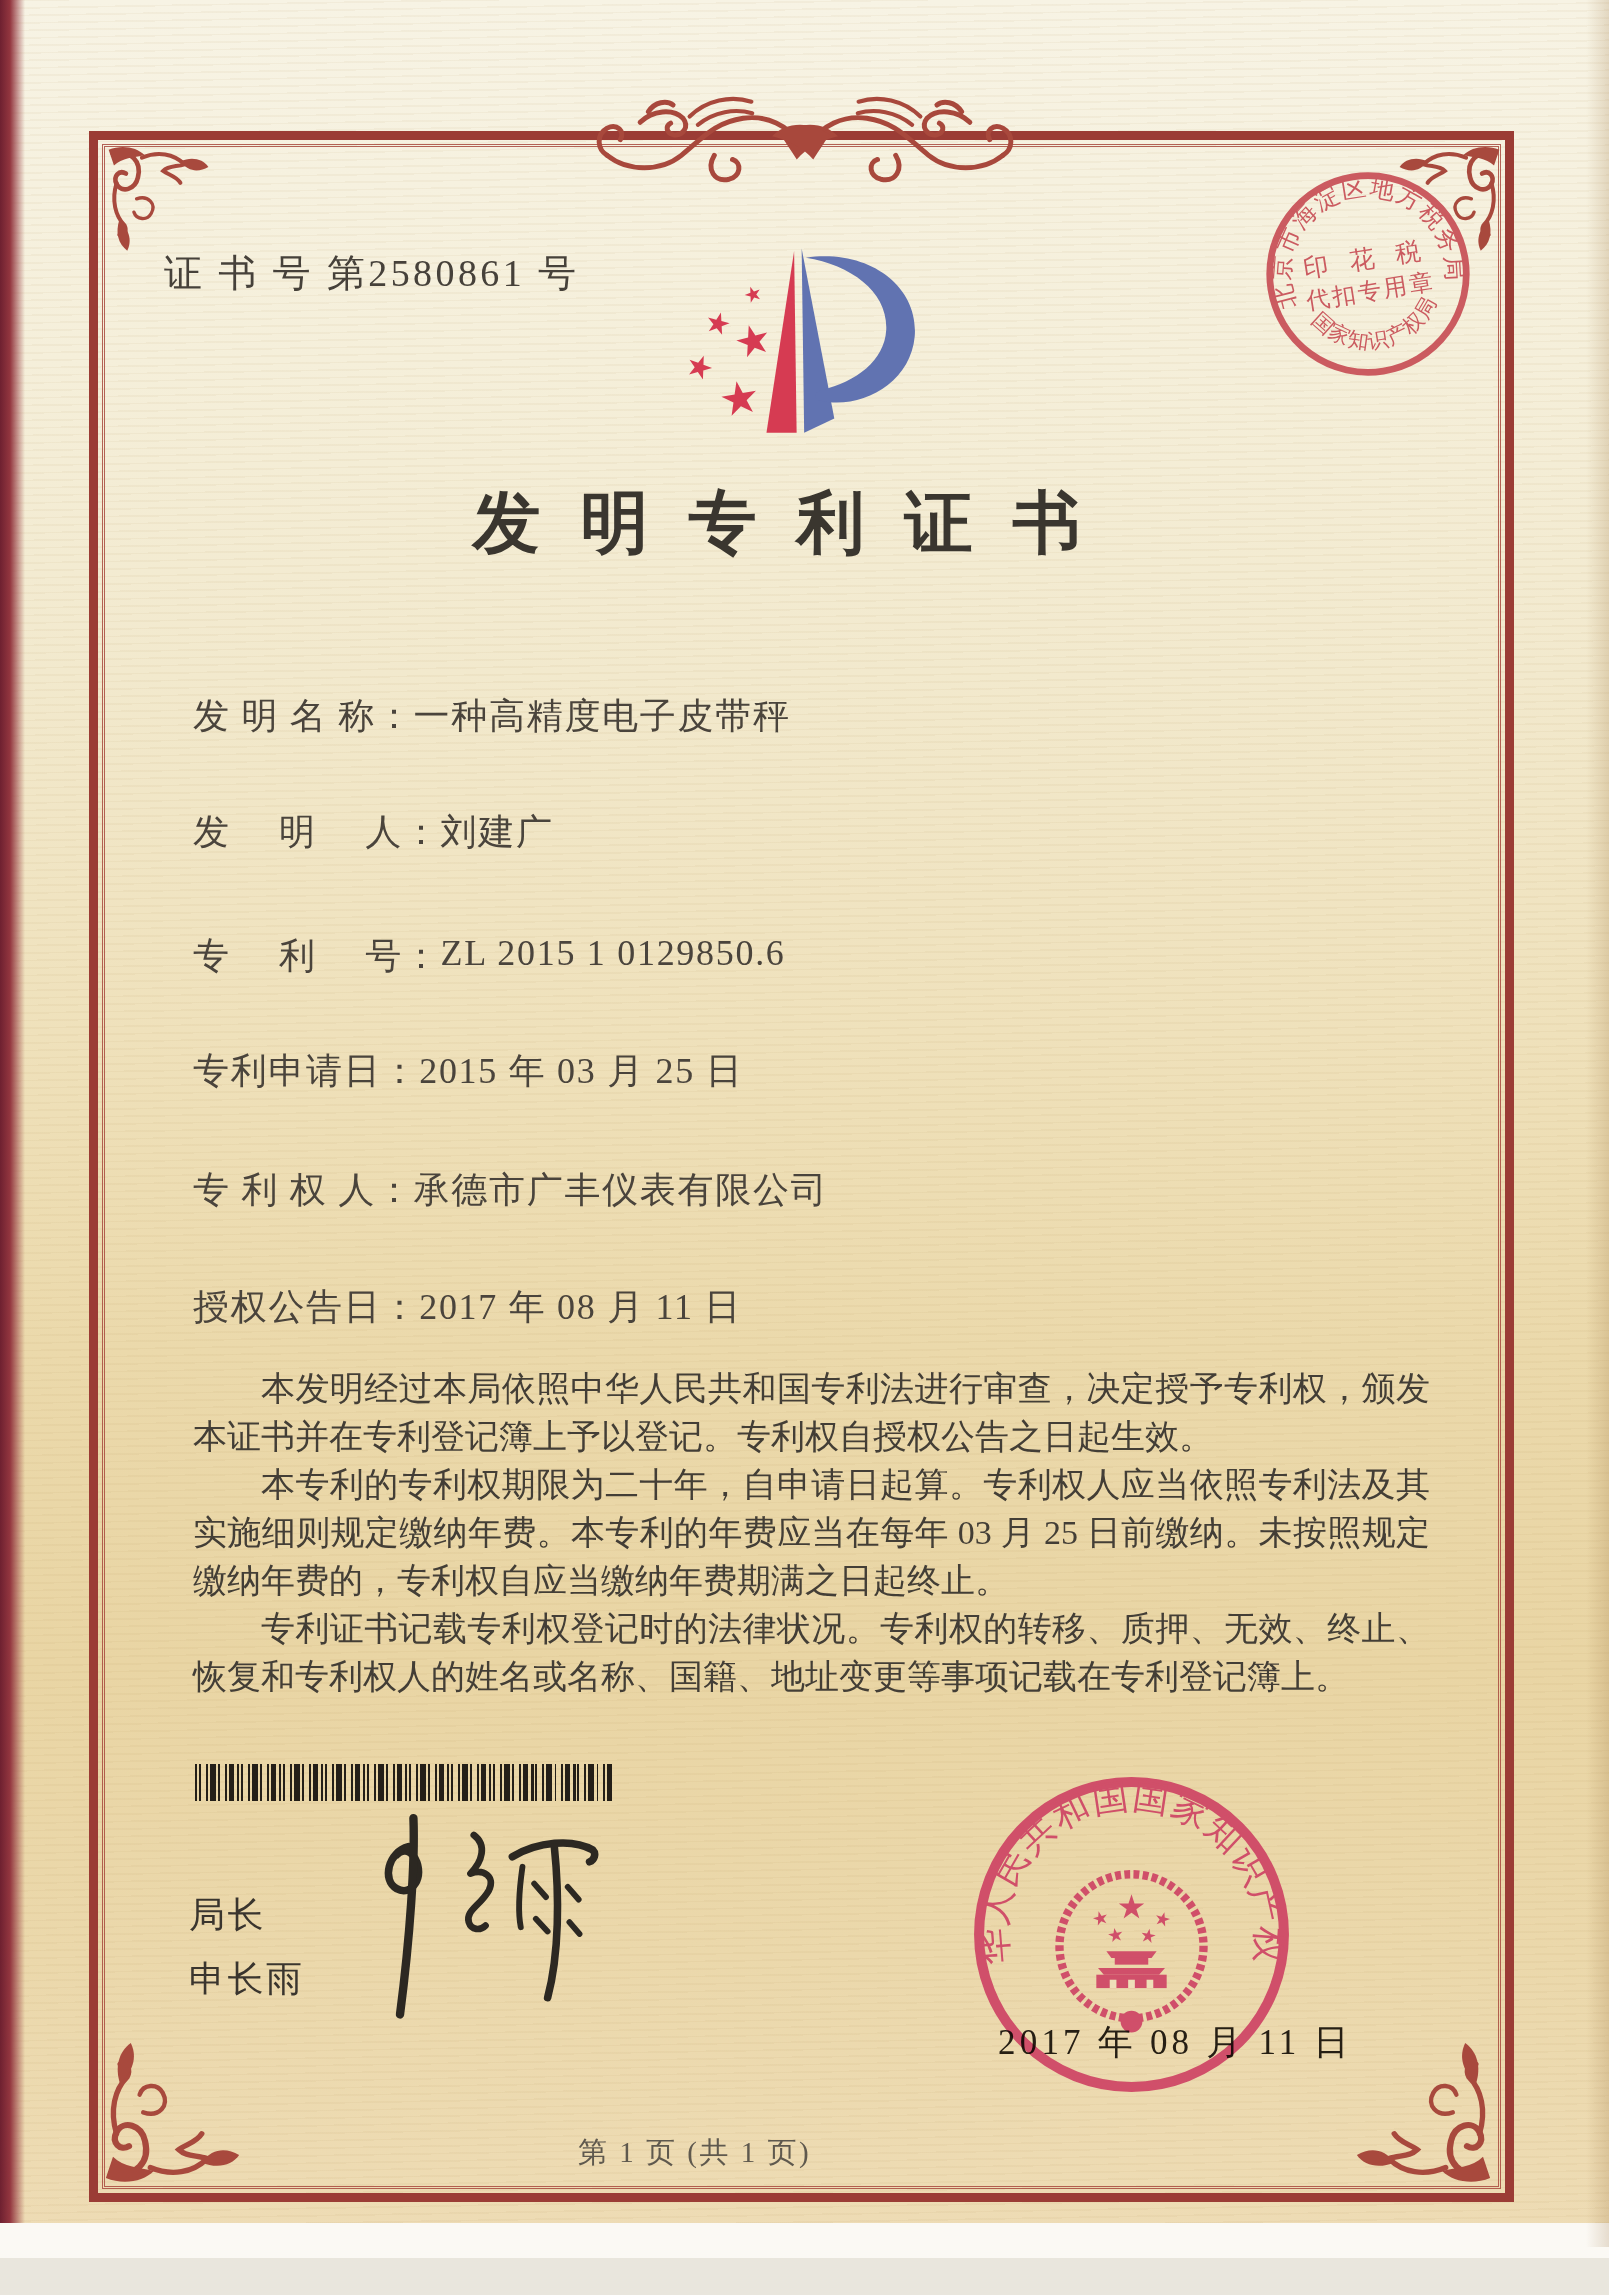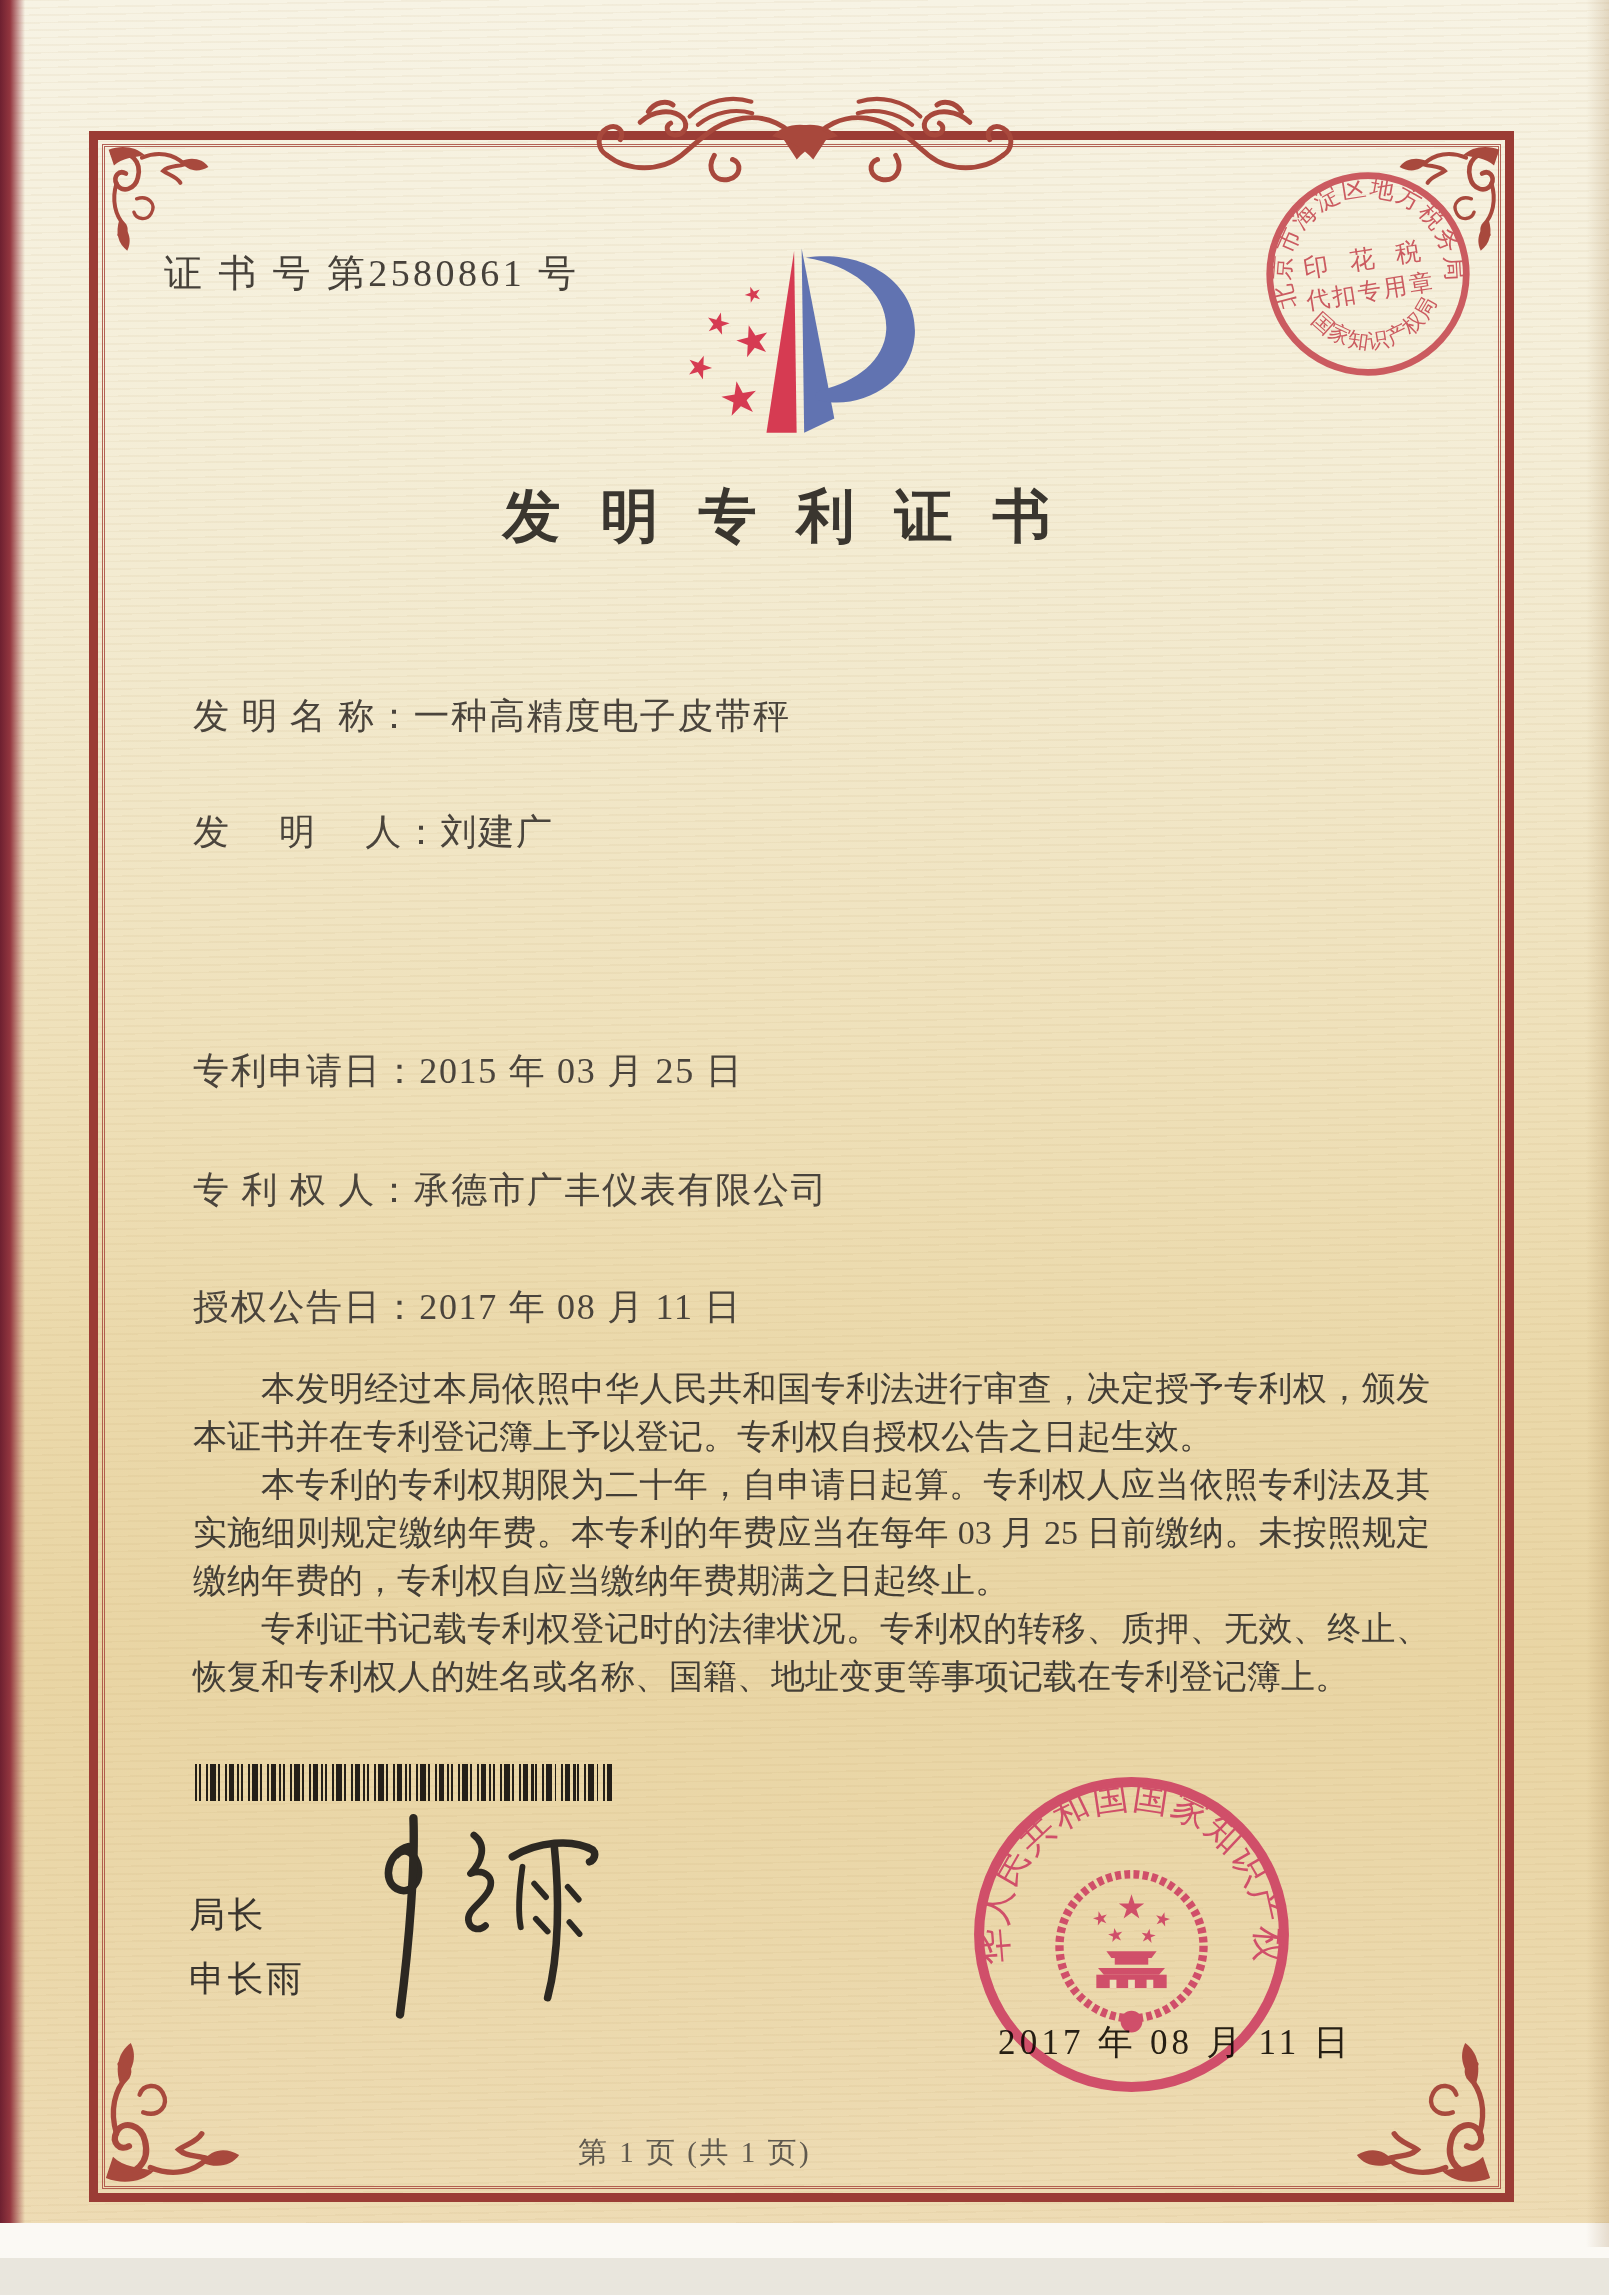--- a/index.html
+++ b/index.html
@@ -13,21 +13,21 @@
   .gutter{position:absolute;left:0;top:0;width:25px;height:2295px;
     background:linear-gradient(90deg,#6e2030 0,#93363f 40%,rgba(147,54,63,0) 100%);}
   .bottom-margin{position:absolute;left:0;top:2223px;width:1610px;height:72px;background:#fbf9f4;}
   .right-edge{position:absolute;left:1586px;top:0;width:23.5px;height:2247px;
     background:linear-gradient(90deg,rgba(150,110,60,0),rgba(150,110,60,.22));}
   .frame{position:absolute;left:89px;top:131px;width:1425px;height:2071px;
     box-sizing:border-box;border:9.2px solid var(--maroon,#9b3c35);}
   .frame-inner{position:absolute;inset:4.2px;border:3.4px double var(--ornament,#a8493d);opacity:.85;}
   .cert-no{position:absolute;left:164px;top:248px;font-size:38px;letter-spacing:3.4px;color:#46413a;}
   .title{position:absolute;left:0;top:478px;width:1593px;text-align:center;
-    font-size:58px;font-weight:600;letter-spacing:40px;color:#3a362f;}
+    font-size:68px;font-weight:600;letter-spacing:40px;color:#3a362f;}
   .frow{position:absolute;left:193px;width:1258px;display:flex;font-size:36px;color:#4a443c;}
   .flabel{flex:0 0 220px;white-space:pre;letter-spacing:1.7px;}
   .fvalue{letter-spacing:1.7px;}
   .body-text{position:absolute;left:193px;top:1365px;width:1237px;font-size:34px;
     line-height:48px;color:#433e36;text-align:justify;font-family:Liberation Serif, serif;}
   .body-text p{margin:0;text-indent:2em;}
   .barcode{position:absolute;left:195px;top:1764px;width:418px;height:37px;
     background-image:repeating-linear-gradient(90deg,
       #241f18 0 2.5px,transparent 2.5px 4.2px,#241f18 4.2px 5.9px,transparent 5.9px 11px,
       #241f18 11px 13.4px,transparent 13.4px 15px,#241f18 15px 21px,transparent 21px 23.5px,
@@ -143,20 +143,24 @@
   <div class="title">发明专利证书</div>
 
   <div class="frow" style="top:808px">
     <span class="flabel">发　 明　 人：</span>
     <span class="fvalue">刘建广</span>
   </div>
   <div class="frow" style="top:692px">
     <span class="flabel">发 明 名 称：</span>
     <span class="fvalue">一种高精度电子皮带秤</span>
   </div>
+  <div class="frow" style="top:932px">
+    <span class="flabel">专　 利　 号：</span>
+    <span class="fvalue">ZL 2015 1 0129850.6</span>
+  </div>
   <div class="frow" style="top:1047px">
     <span class="flabel">专利申请日：</span>
     <span class="fvalue">2015 年 03 月 25 日</span>
   </div>
   <div class="frow" style="top:1166px">
     <span class="flabel">专 利 权 人：</span>
     <span class="fvalue">承德市广丰仪表有限公司</span>
   </div>
   <div class="frow" style="top:1283px">
     <span class="flabel">授权公告日：</span>

